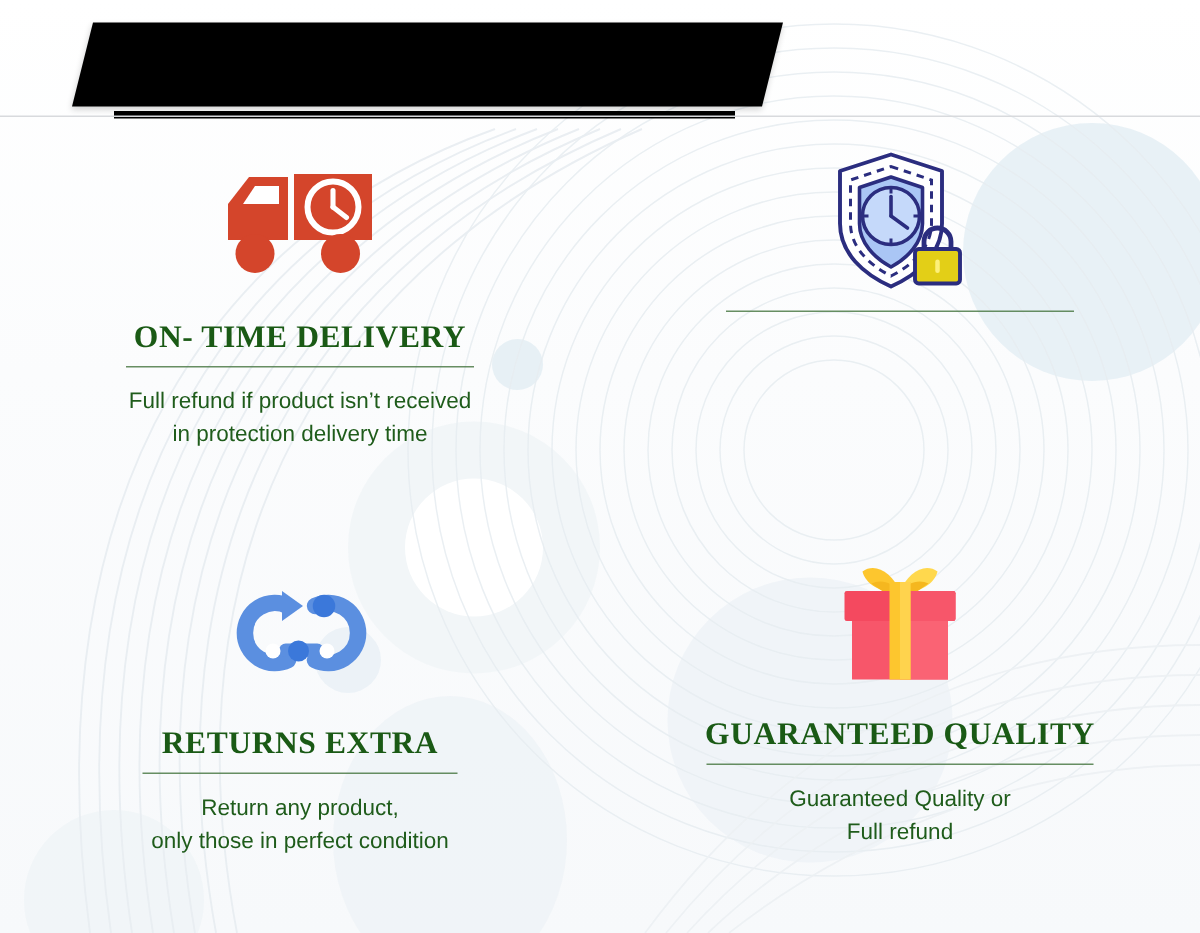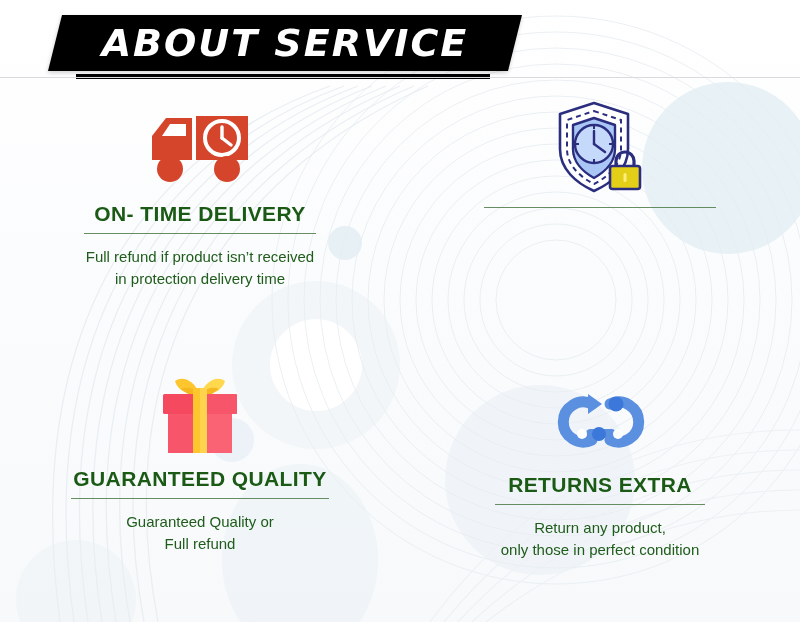--- a/index.html
+++ b/index.html
@@ -76,26 +76,27 @@
     align-items:center;
     padding-top:8px;
   }
   .card-icon {
     height:104px;
     display:flex;
     align-items:center;
     justify-content:center;
   }
   .card-title {
-    margin-top:0;
+    margin-top:10px;
     color:#1a5a15;
     font-size:21px;
     font-weight:700;
     letter-spacing:.4px;
     white-space:nowrap;
+    font-family:Liberation Serif, serif;
   }
   .card-rule {
     margin-top:7px;
     height:1px;
     background:#4c7a47;
     opacity:.85;
   }
   .card-desc {
     margin-top:12px;
     color:#1f5c1b;
@@ -176,21 +177,20 @@
           <path d="M 800 470 C 656 470, 540 532, 458 622"></path>
           <path d="M 800 490 C 664 490, 550 548, 472 622"></path>
           <path d="M 800 510 C 672 510, 560 564, 486 622"></path>
         </g>
       </g>
     </svg>
   </div>
 
   <div class="header-wrap">
     <div class="banner"></div>
-    <div class="banner-title">ABOUT SERVICE</div>
     <div class="banner-underline"></div>
     <div class="banner-hairline"></div>
   </div>
 
   <div class="cards">
 
     <div class="card c1">
       <div class="card-icon">
         <svg width="104" height="76" viewBox="0 0 104 76">
 
@@ -233,20 +233,46 @@
           <line x1="55" y1="45" x2="58" y2="45" stroke="#2b2d7f" stroke-width="2"></line>
 
           <path d="M62 68 L62 62 A9 9 0 0 1 80 62 L80 68" fill="none" stroke="#2b2d7f" stroke-width="3.2"></path>
           <rect x="56" y="67" width="30" height="23" rx="2.5" fill="#e3cf17" stroke="#2b2d7f" stroke-width="2.6"></rect>
           <rect x="69.5" y="74" width="3" height="9" rx="1.5" fill="#fdf07a"></rect>
         </svg>
       </div>
       <div class="card-rule"></div>
     </div>
 
+    <div class="card c3">
+      <div class="card-icon">
+        <svg width="92" height="62" viewBox="0 0 92 62">
+
+          <path d="M38 14 A20 20 0 1 0 38 50" fill="none" stroke="#5b8fe0" stroke-width="11" stroke-linecap="round"></path>
+
+          <path d="M56 14 A20 20 0 1 1 56 50" fill="none" stroke="#5b8fe0" stroke-width="11" stroke-linecap="round"></path>
+
+          <rect x="32" y="39" width="30" height="9" rx="4.5" fill="#5b8fe0"></rect>
+
+          <path d="M34 4 L48 14 L34 24 Z" fill="#5b8fe0"></path>
+          <path d="M60 4 L46 14 L60 24 Z" fill="#4a7fd4" opacity="0"></path>
+
+          <circle cx="62" cy="14" r="7.5" fill="#3b78da"></circle>
+          <circle cx="45" cy="44" r="7" fill="#3b78da"></circle>
+
+          <circle cx="28" cy="44" r="5" fill="#ffffff"></circle>
+          <circle cx="64" cy="44" r="5" fill="#ffffff"></circle>
+        </svg>
+      </div>
+      <div class="card-title">RETURNS EXTRA</div>
+      <div class="card-rule"></div>
+      <div class="card-desc">Return any product,
+only those in perfect condition</div>
+    </div>
+
     <div class="card c4">
       <div class="card-icon">
         <svg width="86" height="82" viewBox="0 0 86 82">
 
           <path d="M43 21 C32 22, 20 16, 18 7 C26 1, 38 7, 43 21 Z" fill="#fdc62e"></path>
           <path d="M43 21 C54 22, 66 16, 68 7 C60 1, 48 7, 43 21 Z" fill="#ffd84d"></path>
           <path d="M43 21 C38 14, 30 12, 24 15 L34 22 Z" fill="#f5b71f"></path>
           <path d="M43 21 C48 14, 56 12, 62 15 L52 22 Z" fill="#f5b71f"></path>
 
           <rect x="6" y="20" width="74" height="20" rx="1.5" fill="#f4495f"></rect>
@@ -258,40 +284,14 @@
           <rect x="36" y="14" width="14" height="65" fill="#fdc62e"></rect>
           <rect x="43" y="14" width="7" height="65" fill="#ffd34d"></rect>
         </svg>
       </div>
       <div class="card-title">GUARANTEED QUALITY</div>
       <div class="card-rule"></div>
       <div class="card-desc">Guaranteed Quality or
 Full refund</div>
     </div>
 
-    <div class="card c3">
-      <div class="card-icon">
-        <svg width="92" height="62" viewBox="0 0 92 62">
-
-          <path d="M38 14 A20 20 0 1 0 38 50" fill="none" stroke="#5b8fe0" stroke-width="11" stroke-linecap="round"></path>
-
-          <path d="M56 14 A20 20 0 1 1 56 50" fill="none" stroke="#5b8fe0" stroke-width="11" stroke-linecap="round"></path>
-
-          <rect x="32" y="39" width="30" height="9" rx="4.5" fill="#5b8fe0"></rect>
-
-          <path d="M34 4 L48 14 L34 24 Z" fill="#5b8fe0"></path>
-          <path d="M60 4 L46 14 L60 24 Z" fill="#4a7fd4" opacity="0"></path>
-
-          <circle cx="62" cy="14" r="7.5" fill="#3b78da"></circle>
-          <circle cx="45" cy="44" r="7" fill="#3b78da"></circle>
-
-          <circle cx="28" cy="44" r="5" fill="#ffffff"></circle>
-          <circle cx="64" cy="44" r="5" fill="#ffffff"></circle>
-        </svg>
-      </div>
-      <div class="card-title">RETURNS EXTRA</div>
-      <div class="card-rule"></div>
-      <div class="card-desc">Return any product,
-only those in perfect condition</div>
-    </div>
-
   </div>
 </div>
 
 </body></html>

